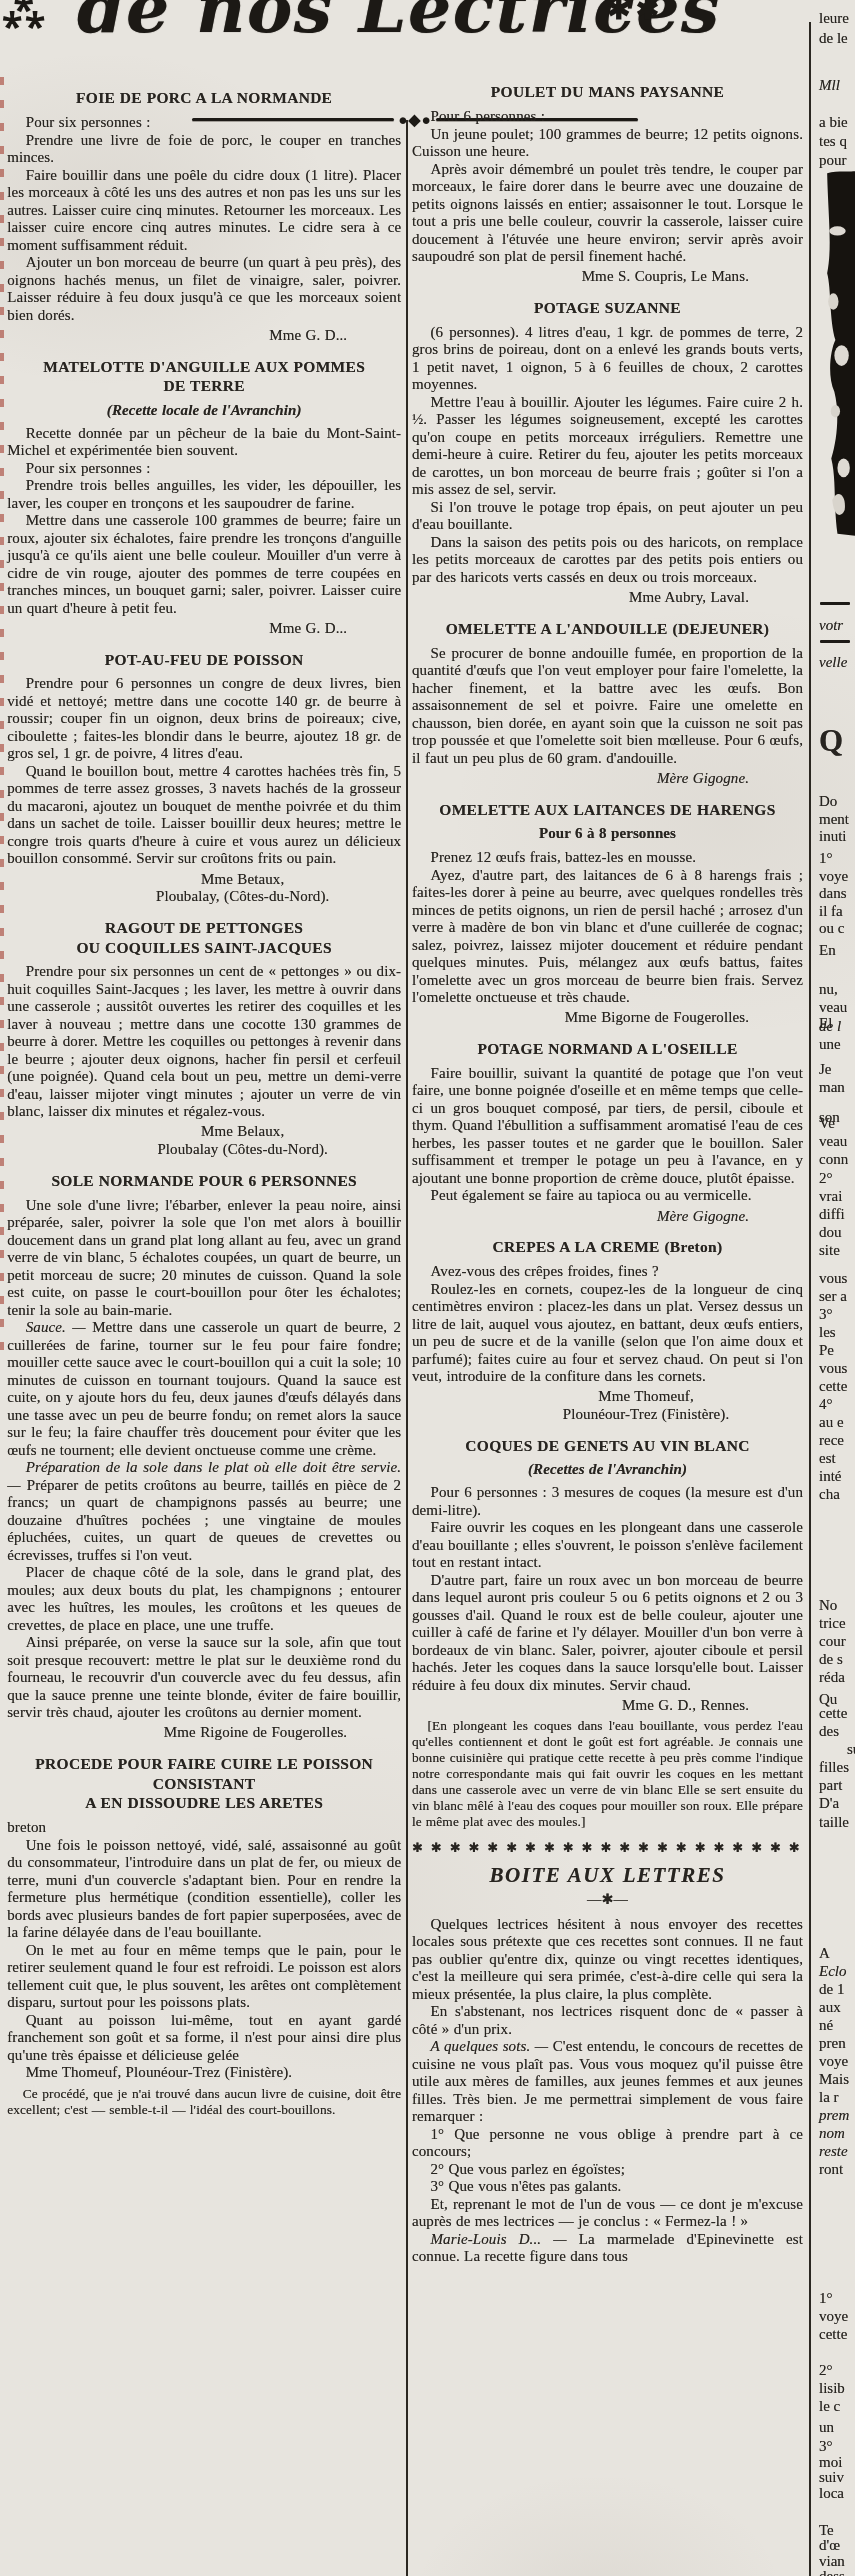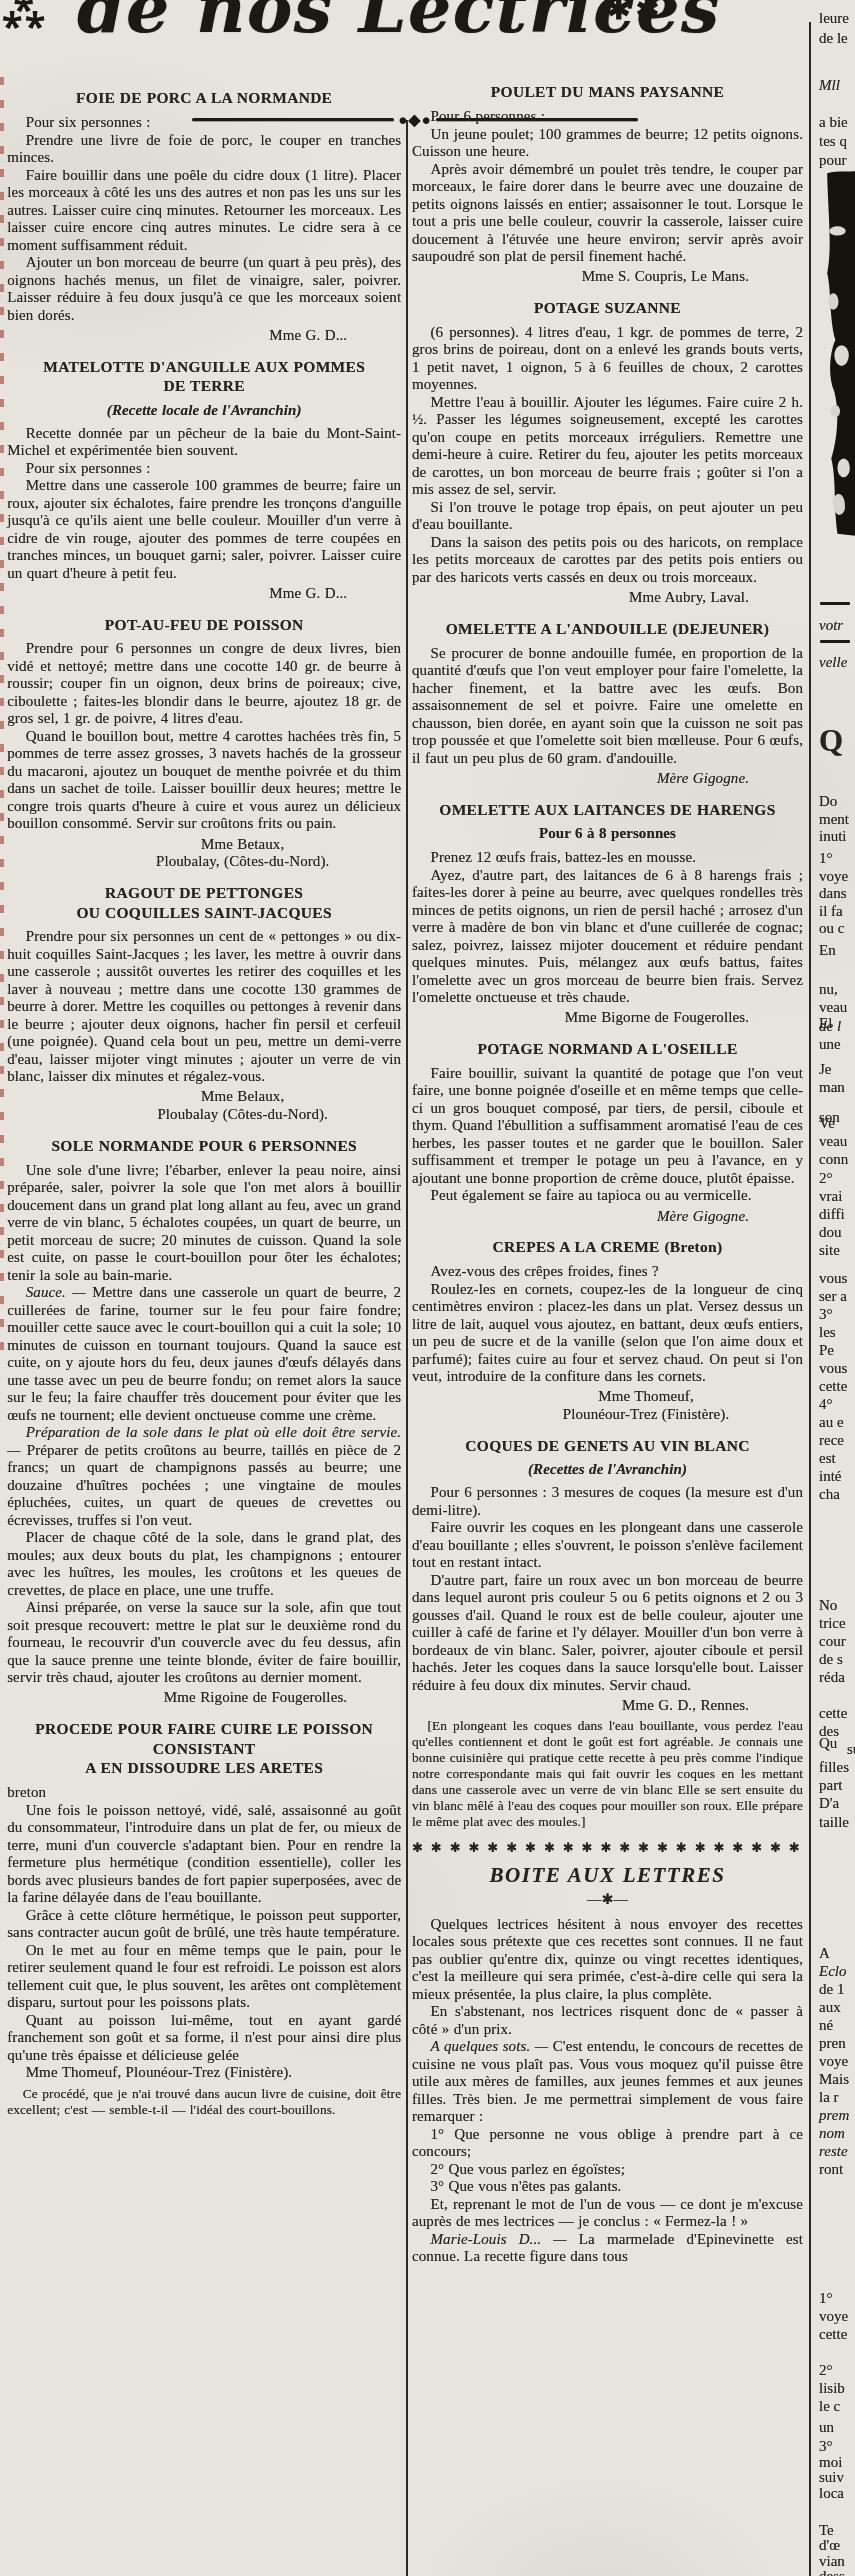--- a/index.html
+++ b/index.html
@@ -89,20 +89,21 @@
       <div class="blk-p">Pour six personnes :</div>
       <div class="blk-p">Prendre une livre de foie de porc, le couper en tranches minces.</div>
       <div class="blk-p">Faire bouillir dans une poêle du cidre doux (1 litre). Placer les morceaux à côté les uns des autres et non pas les uns sur les autres. Laisser cuire cinq minutes. Retourner les morceaux. Les laisser cuire encore cinq autres minutes. Le cidre sera à ce moment suffisamment réduit.</div>
       <div class="blk-p">Ajouter un bon morceau de beurre (un quart à peu près), des oignons hachés menus, un filet de vinaigre, saler, poivrer. Laisser réduire à feu doux jusqu'à ce que les morceaux soient bien dorés.</div>
       <div class="blk-sig">Mme G. D...</div>
       <div class="blk-h">MATELOTTE D'ANGUILLE AUX POMMES
 DE TERRE</div>
       <div class="blk-sub">(Recette locale de l'Avranchin)</div>
       <div class="blk-p">Recette donnée par un pêcheur de la baie du Mont-Saint-Michel et expérimentée bien souvent.</div>
       <div class="blk-p">Pour six personnes :</div>
+      <div class="blk-p">Prendre trois belles anguilles, les vider, les dépouiller, les laver, les couper en tronçons et les saupoudrer de farine.</div>
       <div class="blk-p">Mettre dans une casserole 100 grammes de beurre; faire un roux, ajouter six échalotes, faire prendre les tronçons d'anguille jusqu'à ce qu'ils aient une belle couleur. Mouiller d'un verre à cidre de vin rouge, ajouter des pommes de terre coupées en tranches minces, un bouquet garni; saler, poivrer. Laisser cuire un quart d'heure à petit feu.</div>
       <div class="blk-sig">Mme G. D...</div>
       <div class="blk-h">POT-AU-FEU DE POISSON</div>
       <div class="blk-p">Prendre pour 6 personnes un congre de deux livres, bien vidé et nettoyé; mettre dans une cocotte 140 gr. de beurre à roussir; couper fin un oignon, deux brins de poireaux; cive, ciboulette ; faites-les blondir dans le beurre, ajoutez 18 gr. de gros sel, 1 gr. de poivre, 4 litres d'eau.</div>
       <div class="blk-p">Quand le bouillon bout, mettre 4 carottes hachées très fin, 5 pommes de terre assez grosses, 3 navets hachés de la grosseur du macaroni, ajoutez un bouquet de menthe poivrée et du thim dans un sachet de toile. Laisser bouillir deux heures; mettre le congre trois quarts d'heure à cuire et vous aurez un délicieux bouillon consommé. Servir sur croûtons frits ou pain.</div>
       <div class="blk-sig2">Mme Betaux,
 Ploubalay, (Côtes-du-Nord).</div>
       <div class="blk-h">RAGOUT DE PETTONGES
 OU COQUILLES SAINT-JACQUES</div>
       <div class="blk-p">Prendre pour six personnes un cent de « pettonges » ou dix-huit coquilles Saint-Jacques ; les laver, les mettre à ouvrir dans une casserole ; aussitôt ouvertes les retirer des coquilles et les laver à nouveau ; mettre dans une cocotte 130 grammes de beurre à dorer. Mettre les coquilles ou pettonges à revenir dans le beurre ; ajouter deux oignons, hacher fin persil et cerfeuil (une poignée). Quand cela bout un peu, mettre un demi-verre d'eau, laisser mijoter vingt minutes ; ajouter un verre de vin blanc, laisser dix minutes et régalez-vous.</div>
@@ -113,21 +114,20 @@
       <div class="blk-p"><span class="lead">Sauce. — </span>Mettre dans une casserole un quart de beurre, 2 cuillerées de farine, tourner sur le feu pour faire fondre; mouiller cette sauce avec le court-bouillon qui a cuit la sole; 10 minutes de cuisson en tournant toujours. Quand la sauce est cuite, on y ajoute hors du feu, deux jaunes d'œufs délayés dans une tasse avec un peu de beurre fondu; on remet alors la sauce sur le feu; la faire chauffer très doucement pour éviter que les œufs ne tournent; elle devient onctueuse comme une crème.</div>
       <div class="blk-p"><span class="lead">Préparation de la sole dans le plat où elle doit être servie. — </span>Préparer de petits croûtons au beurre, taillés en pièce de 2 francs; un quart de champignons passés au beurre; une douzaine d'huîtres pochées ; une vingtaine de moules épluchées, cuites, un quart de queues de crevettes ou écrevisses, truffes si l'on veut.</div>
       <div class="blk-p">Placer de chaque côté de la sole, dans le grand plat, des moules; aux deux bouts du plat, les champignons ; entourer avec les huîtres, les moules, les croûtons et les queues de crevettes, de place en place, une une truffe.</div>
       <div class="blk-p">Ainsi préparée, on verse la sauce sur la sole, afin que tout soit presque recouvert: mettre le plat sur le deuxième rond du fourneau, le recouvrir d'un couvercle avec du feu dessus, afin que la sauce prenne une teinte blonde, éviter de faire bouillir, servir très chaud, ajouter les croûtons au dernier moment.</div>
       <div class="blk-sig">Mme Rigoine de Fougerolles.</div>
       <div class="blk-h">PROCEDE POUR FAIRE CUIRE LE POISSON
 CONSISTANT
 A EN DISSOUDRE LES ARETES</div>
       <div class="blk-pl">breton</div>
       <div class="blk-p">Une fois le poisson nettoyé, vidé, salé, assaisonné au goût du consommateur, l'introduire dans un plat de fer, ou mieux de terre, muni d'un couvercle s'adaptant bien. Pour en rendre la fermeture plus hermétique (condition essentielle), coller les bords avec plusieurs bandes de fort papier superposées, avec de la farine délayée dans de l'eau bouillante.</div>
-      <div class="blk-p">Grâce à cette clôture hermétique, le poisson peut supporter, sans contracter aucun goût de brûlé, une très haute température.</div>
       <div class="blk-p">On le met au four en même temps que le pain, pour le retirer seulement quand le four est refroidi. Le poisson est alors tellement cuit que, le plus souvent, les arêtes ont complètement disparu, surtout pour les poissons plats.</div>
       <div class="blk-p">Quant au poisson lui-même, tout en ayant gardé franchement son goût et sa forme, il n'est pour ainsi dire plus qu'une très épaisse et délicieuse gelée</div>
       <div class="blk-p">Mme Thomeuf, Plounéour-Trez (Finistère).</div>
       <div class="blk-note">Ce procédé, que je n'ai trouvé dans aucun livre de cuisine, doit être excellent; c'est — semble-t-il — l'idéal des court-bouillons.</div>
     </div>
   <div id="col2" class="col">
       <div class="blk-h">POULET DU MANS PAYSANNE</div>
       <div class="blk-p">Pour 6 personnes :</div>
       <div class="blk-p">Un jeune poulet; 100 grammes de beurre; 12 petits oignons. Cuisson une heure.</div>
       <div class="blk-p">Après avoir démembré un poulet très tendre, le couper par morceaux, le faire dorer dans le beurre avec une douzaine de petits oignons laissés en entier; assaisonner le tout. Lorsque le tout a pris une belle couleur, couvrir la casserole, laisser cuire doucement à l'étuvée une heure environ; servir après avoir saupoudré son plat de persil finement haché.</div>
@@ -222,21 +222,21 @@
       <span class="frag" style="top: 1414px;">au e</span>
       <span class="frag" style="top: 1432px;">rece</span>
       <span class="frag" style="top: 1450px;">est</span>
       <span class="frag" style="top: 1468px;">inté</span>
       <span class="frag" style="top: 1486px;">cha</span>
       <span class="frag" style="top: 1597px;">No</span>
       <span class="frag" style="top: 1615px;">trice</span>
       <span class="frag" style="top: 1633px;">cour</span>
       <span class="frag" style="top: 1651px;">de s</span>
       <span class="frag" style="top: 1669px;">réda</span>
-      <span class="frag" style="top: 1735px;">Qu</span>
+      <span class="frag" style="top: 1691px;">Qu</span>
       <span class="frag" style="top: 1705px;">cette</span>
       <span class="frag" style="top: 1723px;">des</span>
       <span class="frag" style="top: 1741px; margin-left: 28px;">surte</span>
       <span class="frag" style="top: 1759px;">filles</span>
       <span class="frag" style="top: 1777px;">part</span>
       <span class="frag" style="top: 1795px;">D'a</span>
       <span class="frag" style="top: 1814px;">taille</span>
       <span class="frag" style="top: 1945px;">A</span>
       <span class="frag it" style="top: 1963px;">Eclo</span>
       <span class="frag" style="top: 1981px;">de 1</span>

